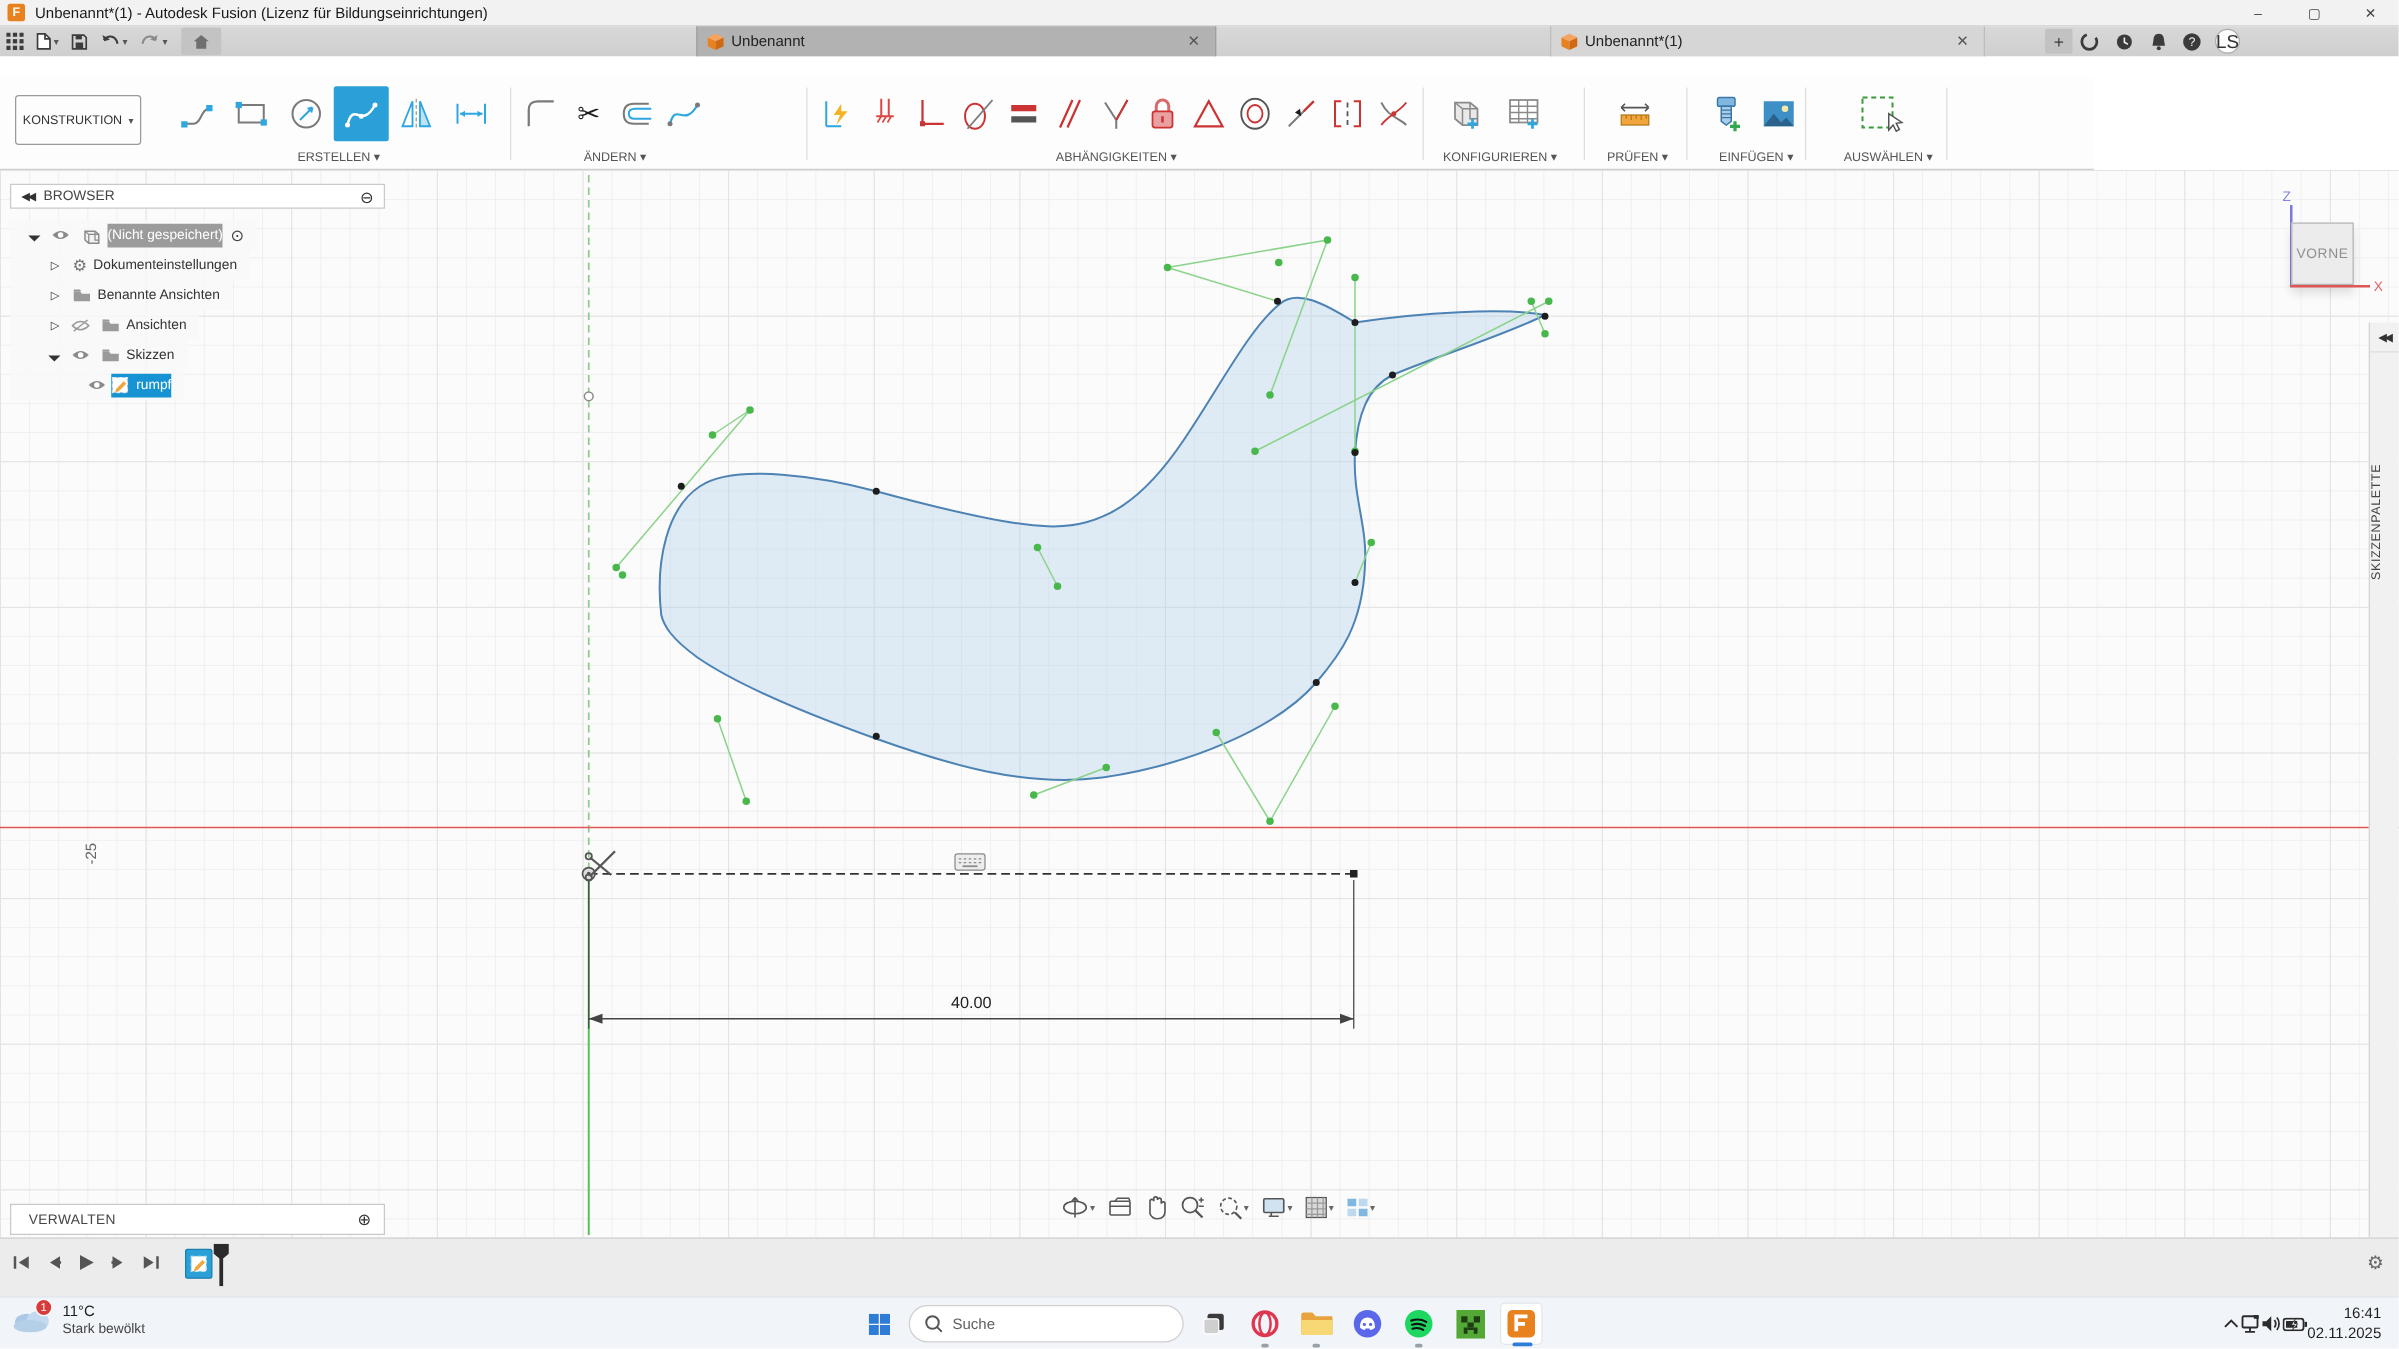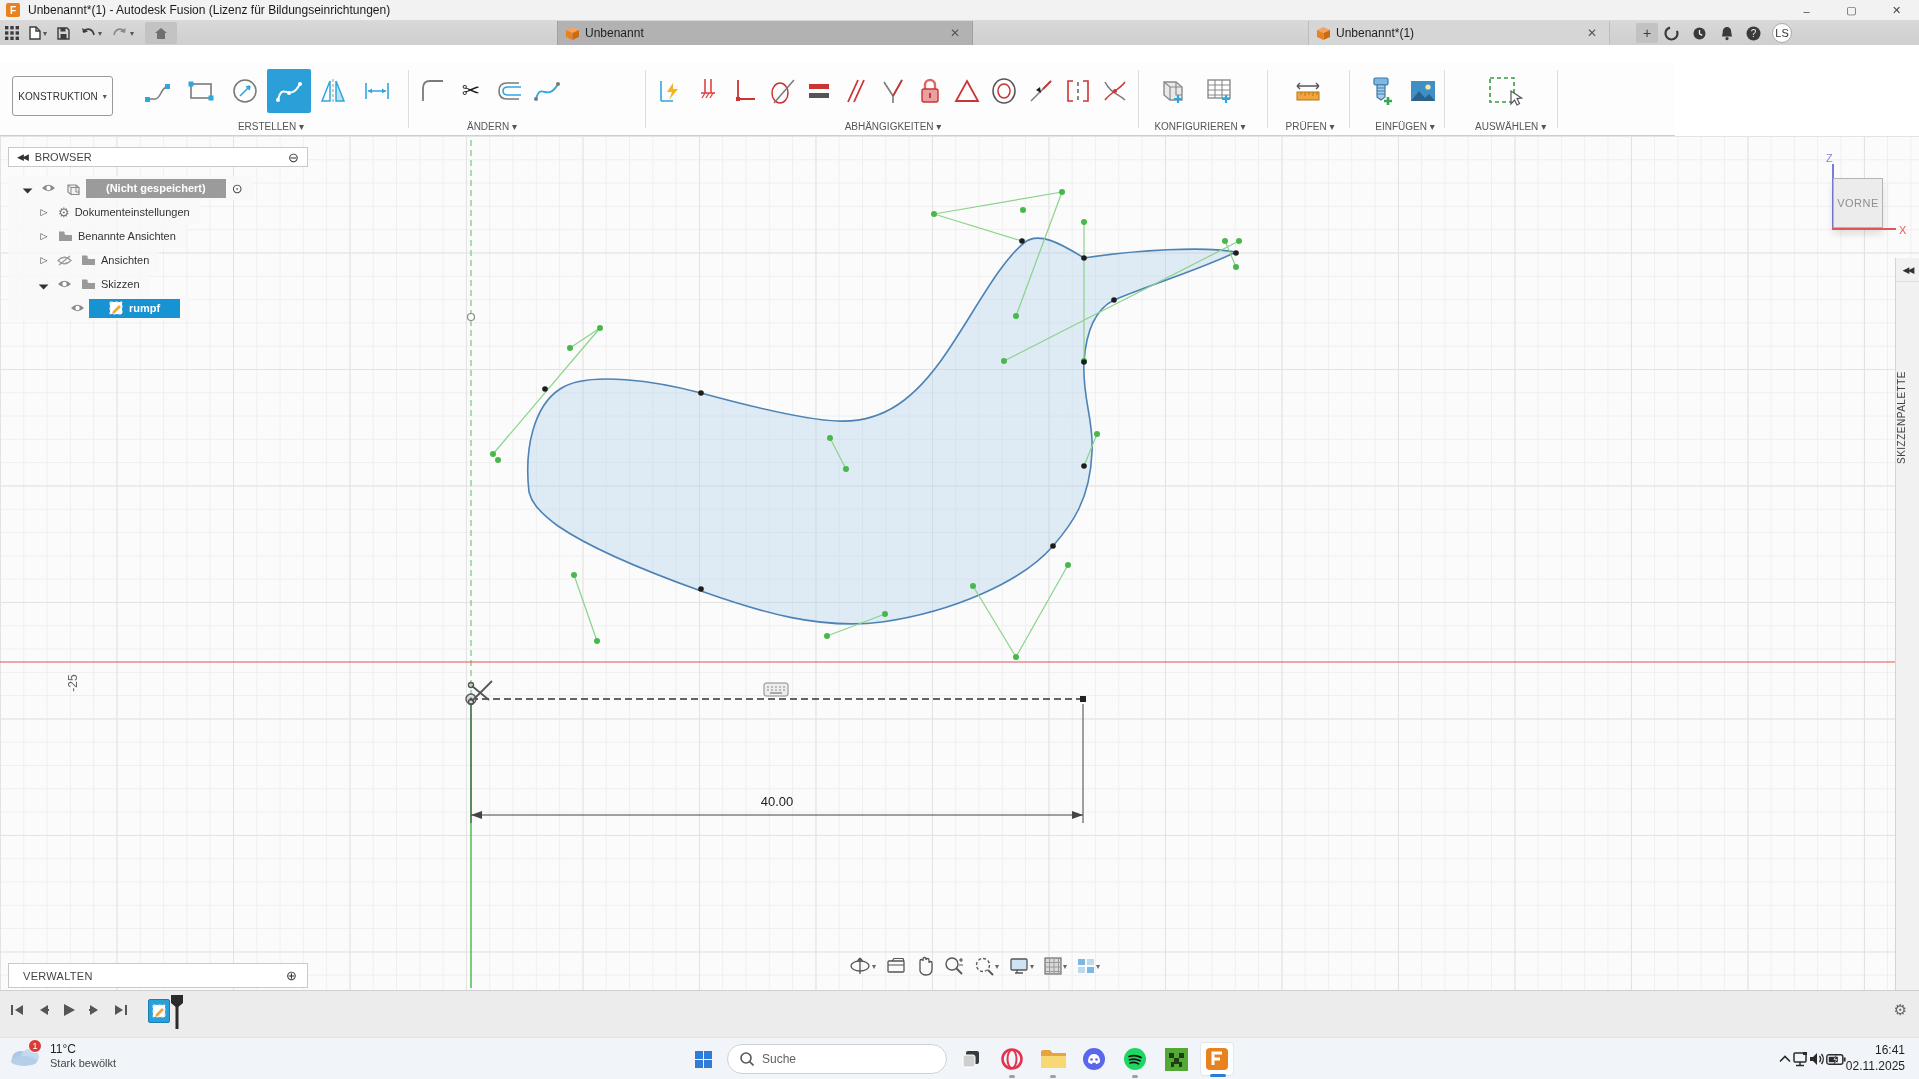--- a/index.html
+++ b/index.html
@@ -18,26 +18,26 @@
   display:flex;align-items:center}
 .qat{display:flex;align-items:center;height:24px}
 .qbtn{height:22px;padding:0 5px;display:flex;align-items:center;color:#3c3c3c;font-size:13px}
 .qbtn svg{display:block}
 .caret{font-size:8px;color:#555;margin-left:2px}
 .homebtn{background:#c3c3c3;border-radius:2px;margin-left:6px;padding:0 9px;height:22px;display:flex;align-items:center}
 .doctab{position:absolute;top:0;height:24px;display:flex;align-items:center;font-size:12px;padding:0 8px;color:#222}
 .doctab .cube{margin-right:6px;display:block}
 .doctab .x{margin-left:auto;color:#555;font-size:12px;padding:0 4px}
 .tab1{left:557px;width:416px;background:#b2b2b2;border-left:1px solid #a0a0a0;border-right:1px solid #a0a0a0}
-.tab2{left:1308px;width:302px;background:#d6d6d6;border-left:1px solid #bdbdbd;border-right:1px solid #bdbdbd}
+.tab2{left:1240px;width:348px;background:#d6d6d6;border-left:1px solid #bdbdbd;border-right:1px solid #bdbdbd}
 .newtab{position:absolute;left:1636px;top:2px;width:22px;height:20px;background:#c2c2c2;border-radius:2px;
   display:flex;align-items:center;justify-content:center;font-size:14px;color:#3a3a3a}
 .baricon{position:absolute;top:2px;width:22px;height:20px;display:flex;align-items:center;justify-content:center;color:#3b3b3b}
 .avatar{position:absolute;left:1772px;top:2px;width:20px;height:20px;border-radius:50%;background:#fdfdfd;
-  border:1px solid #aaa;font-size:11px;color:#333;display:flex;align-items:center;justify-content:center}
+  border:1px solid #aaa;font-size:15px;color:#333;display:flex;align-items:center;justify-content:center}
 
 .ribbontabs{position:absolute;left:0;top:45px;width:1919px;height:17px;background:#fcfcfc;display:flex;
   align-items:center;font-size:11px;color:#333;gap:46px;padding-left:150px}
 .rtab{white-space:nowrap;letter-spacing:.2px;height:17px;display:flex;align-items:center;padding:0 4px}
 .rtab.active{background:#cfe9f6;color:#16191c;position:relative;padding:0 10px}
 .rtab.active:after{content:"";position:absolute;left:0;right:0;bottom:-3px;height:3px;background:#0a9ae0}
 
 .toolbar{position:absolute;left:0;top:62px;width:1675px;height:74px;background:#fdfdfd;border-bottom:1px solid #cfcfcf}
 .konstr{position:absolute;left:12px;top:14px;width:101px;height:40px;border:1px solid #9a9a9a;border-radius:3px;
   background:#fdfdfd;font-size:10px;color:#333;display:flex;align-items:center;justify-content:center;gap:3px}
@@ -60,21 +60,21 @@
 #sketch-svg{position:absolute;left:0;top:0}
 
 .browser{position:absolute;left:8px;top:11px;width:300px;font-size:11px}
 .bheader{height:20px;background:#fff;border:1px solid #c9c9c9;display:flex;align-items:center;color:#444}
 .bheader .chev{font-size:9px;margin:0 8px;color:#333;letter-spacing:-2px}
 .bheader .minus{margin-left:auto;margin-right:8px;color:#333;font-size:13px}
 .brow{height:24px;display:flex;align-items:center;background:rgba(248,248,248,.85);width:max-content;
   padding-right:10px;margin-top:0}
 .brow .tri{width:12px;text-align:center;color:#333;font-size:9px;margin-right:3px}
 .brow .tri.exp{transform:rotate(45deg);font-size:9px}
-.chip{display:flex;align-items:center;height:19px;padding:0 20px;font-weight:bold;color:#fff}
+.chip{display:flex;align-items:center;height:19px;padding:0 0;font-weight:normal;color:#fff}
 .chip.gray{background:#9b9b9b}
 .chip.blue{background:#1792d2}
 .eyeIc{margin:0 4px;display:block}
 .itemIc{margin:0 5px;display:block}
 .radio{margin-left:6px;font-size:13px;color:#444}
 
 .viewcube{position:absolute;left:1815px;top:14px;width:100px;height:110px;font-size:11px}
 .vc-face{position:absolute;left:18px;top:28px;width:50px;height:50px;background:#ececec;border:1px solid #b5b5b5;
   display:flex;align-items:center;justify-content:center;color:#8f8f8f;font-size:11px;letter-spacing:.5px;
   box-shadow:0 6px 8px rgba(0,0,0,.12)}

